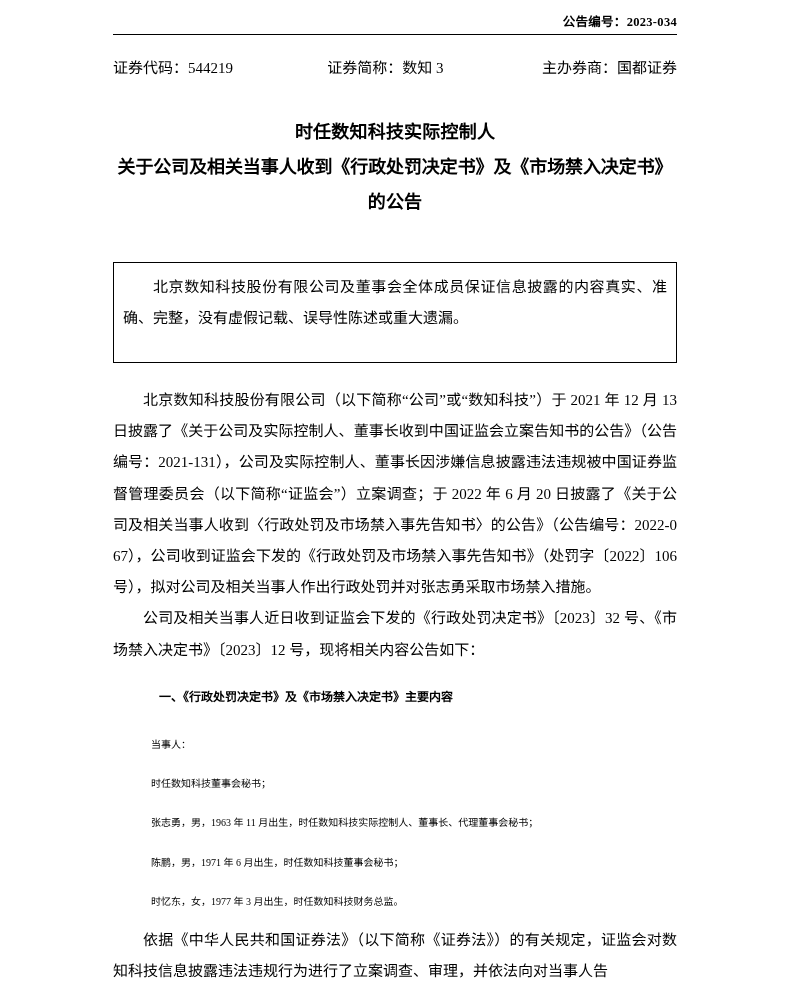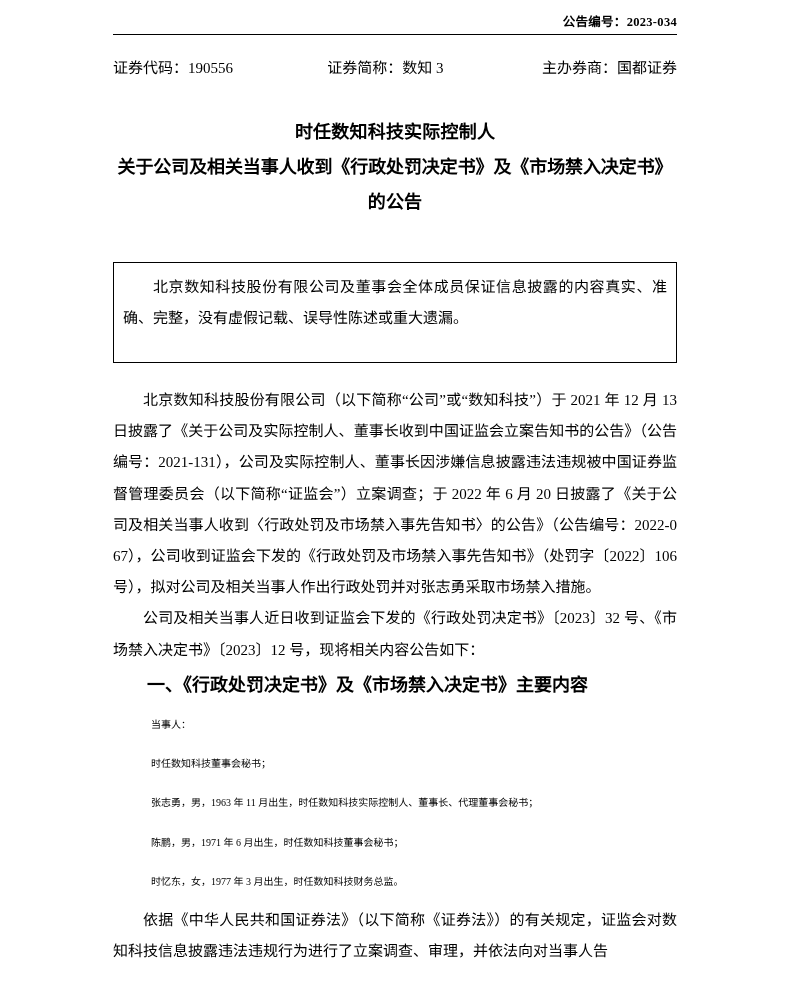--- a/index.html
+++ b/index.html
@@ -104,22 +104,22 @@
     margin: 0;
     font-size: 15px;
     line-height: 31.2px;
     text-align: justify;
     text-justify: inter-ideograph;
     text-indent: 30px;
     word-break: break-all;
   }
 
   p.heading {
-    margin: 4px;
-    font-size: 18px;
+    margin: 16px;
+    font-size: 12px;
     line-height: 31.2px;
     font-weight: bold;
     text-indent: 30px;
     white-space: nowrap;
   }
 
   p.item {
     margin: 8px;
     font-size: 10px;
     line-height: 31.2px;
@@ -135,21 +135,21 @@
 <div id="page">
 
   <div class="page-header">
     <div class="page-header-text">公告编号：2023-034</div>
     <div class="page-header-rule"></div>
   </div>
 
   <div class="content">
 
     <div class="security-line">
-      <span class="cell cell-code">证券代码：190556</span>
+      <span class="cell cell-code">证券代码：544219</span>
       <span class="cell cell-abbr">证券简称：数知 3</span>
       <span class="cell cell-broker">主办券商：国都证券</span>
     </div>
 
     <div class="doc-title">
       <span class="title-line title-line-1">时任数知科技实际控制人</span>
       <span class="title-line title-line-2">关于公司及相关当事人收到《行政处罚决定书》及《市场禁入决定书》</span>
       <span class="title-line title-line-3">的公告</span>
     </div>
 

